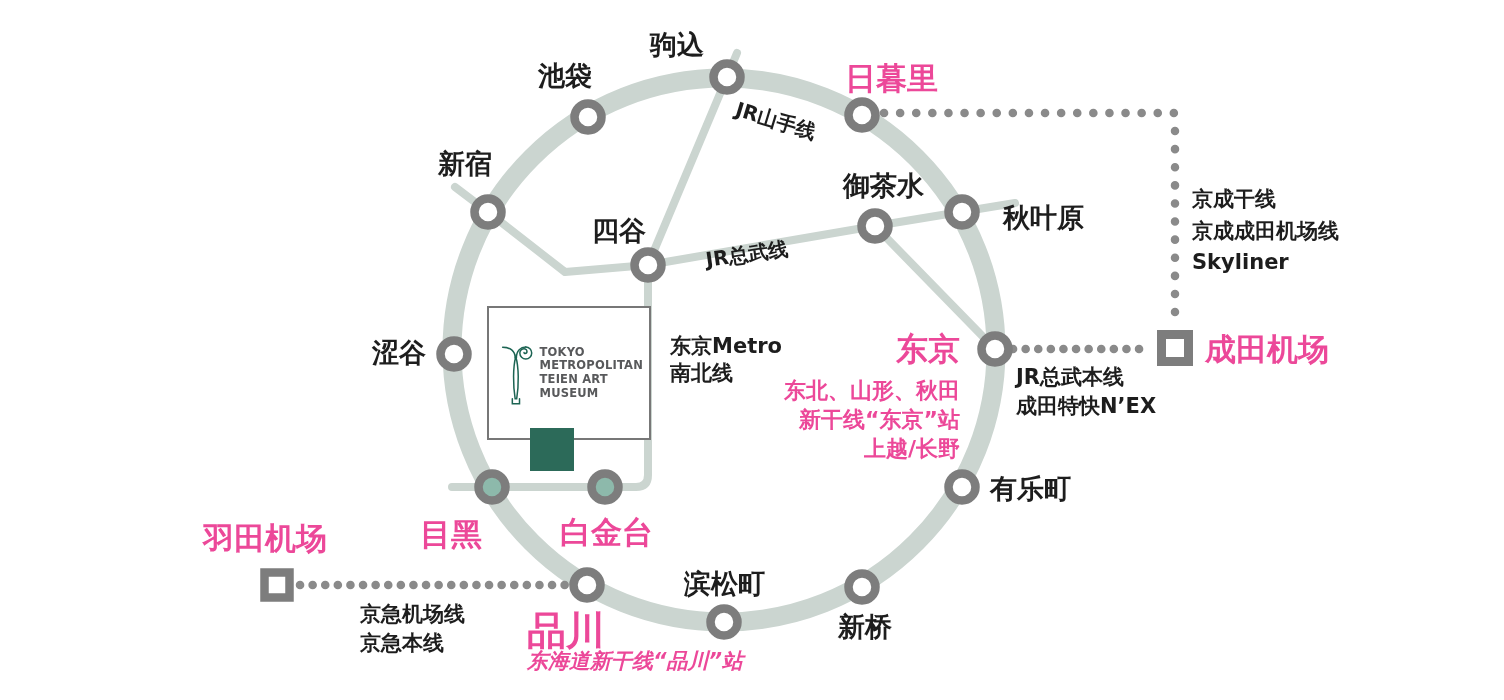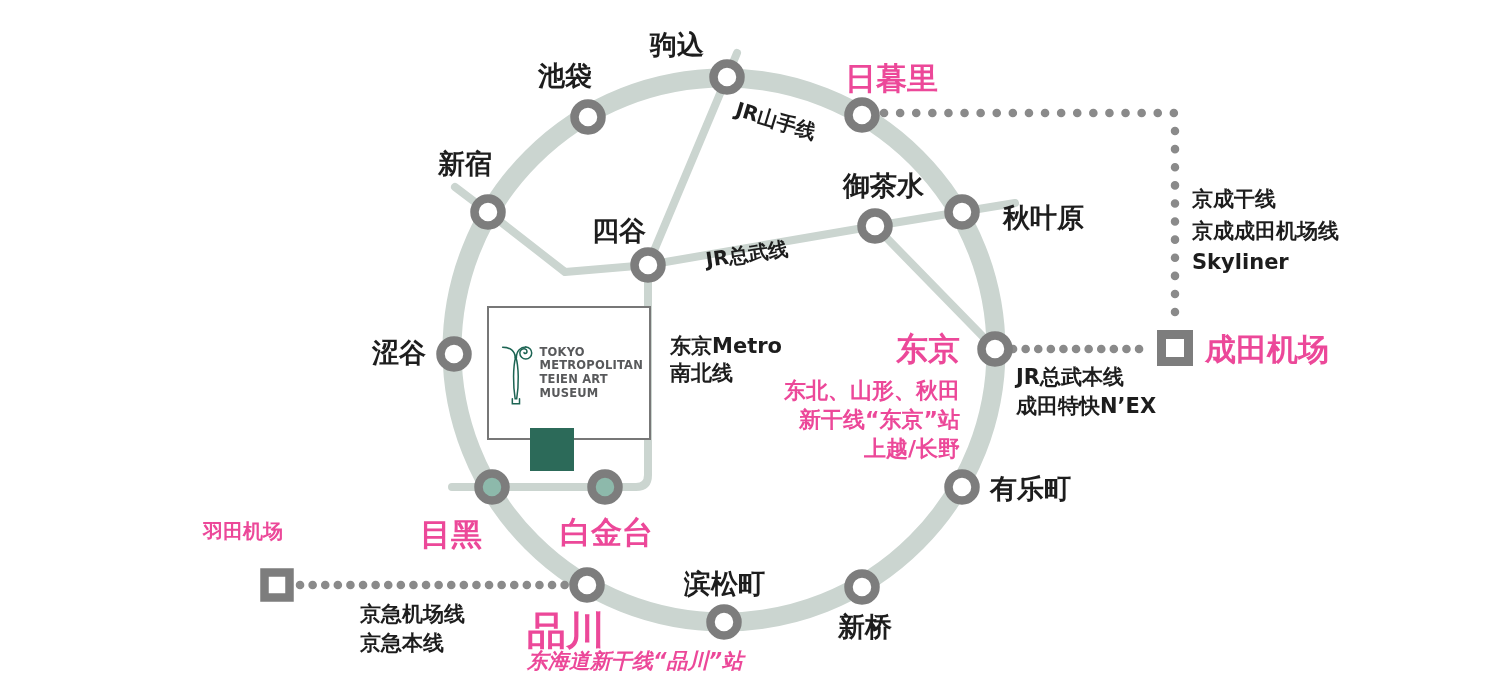--- a/index.html
+++ b/index.html
@@ -124,21 +124,21 @@
         <div>上越/长野</div>
       </div>
       <div class="label" style="font-size: 27px; top: 471px; left: 990px;">有乐町</div>
       <div class="label" style="font-size: 27px; top: 609px; left: 838px;">新桥</div>
       <div class="label" style="font-size: 27px; top: 566px; left: 684px;">滨松町</div>
       <div class="label green" style="font-size: 39px; top: 605px; left: 527px;">品川</div>
       <div class="label green" style="font-size: 21px; top: 648px; left: 527px; font-style: italic;">东海道新干线“品川”站</div>
       <div class="label green" style="font-size: 31px; top: 514px; left: 420px;">目黑</div>
       <div class="label green" style="font-size: 31px; top: 512px; left: 560px;">白金台</div>
       <div class="label" style="font-size: 27px; top: 335px; left: 372px;">涩谷</div>
-      <div class="label green" style="font-size: 20px; top: 518px; left: 203px;">羽田机场</div>
+      <div class="label green" style="font-size: 31px; top: 518px; left: 203px;">羽田机场</div>
       <div class="label" style="font-size: 21px; top: 600px; left: 360px; line-height: 1.4;">
         <div>京急机场线</div>
         <div>京急本线</div>
       </div>
       <div class="label" style="font-size: 21px; top: 333px; left: 670px; line-height: 1.28;">
         <div>东京Metro</div>
         <div>南北线</div>
       </div>
     </div>
 </div>

